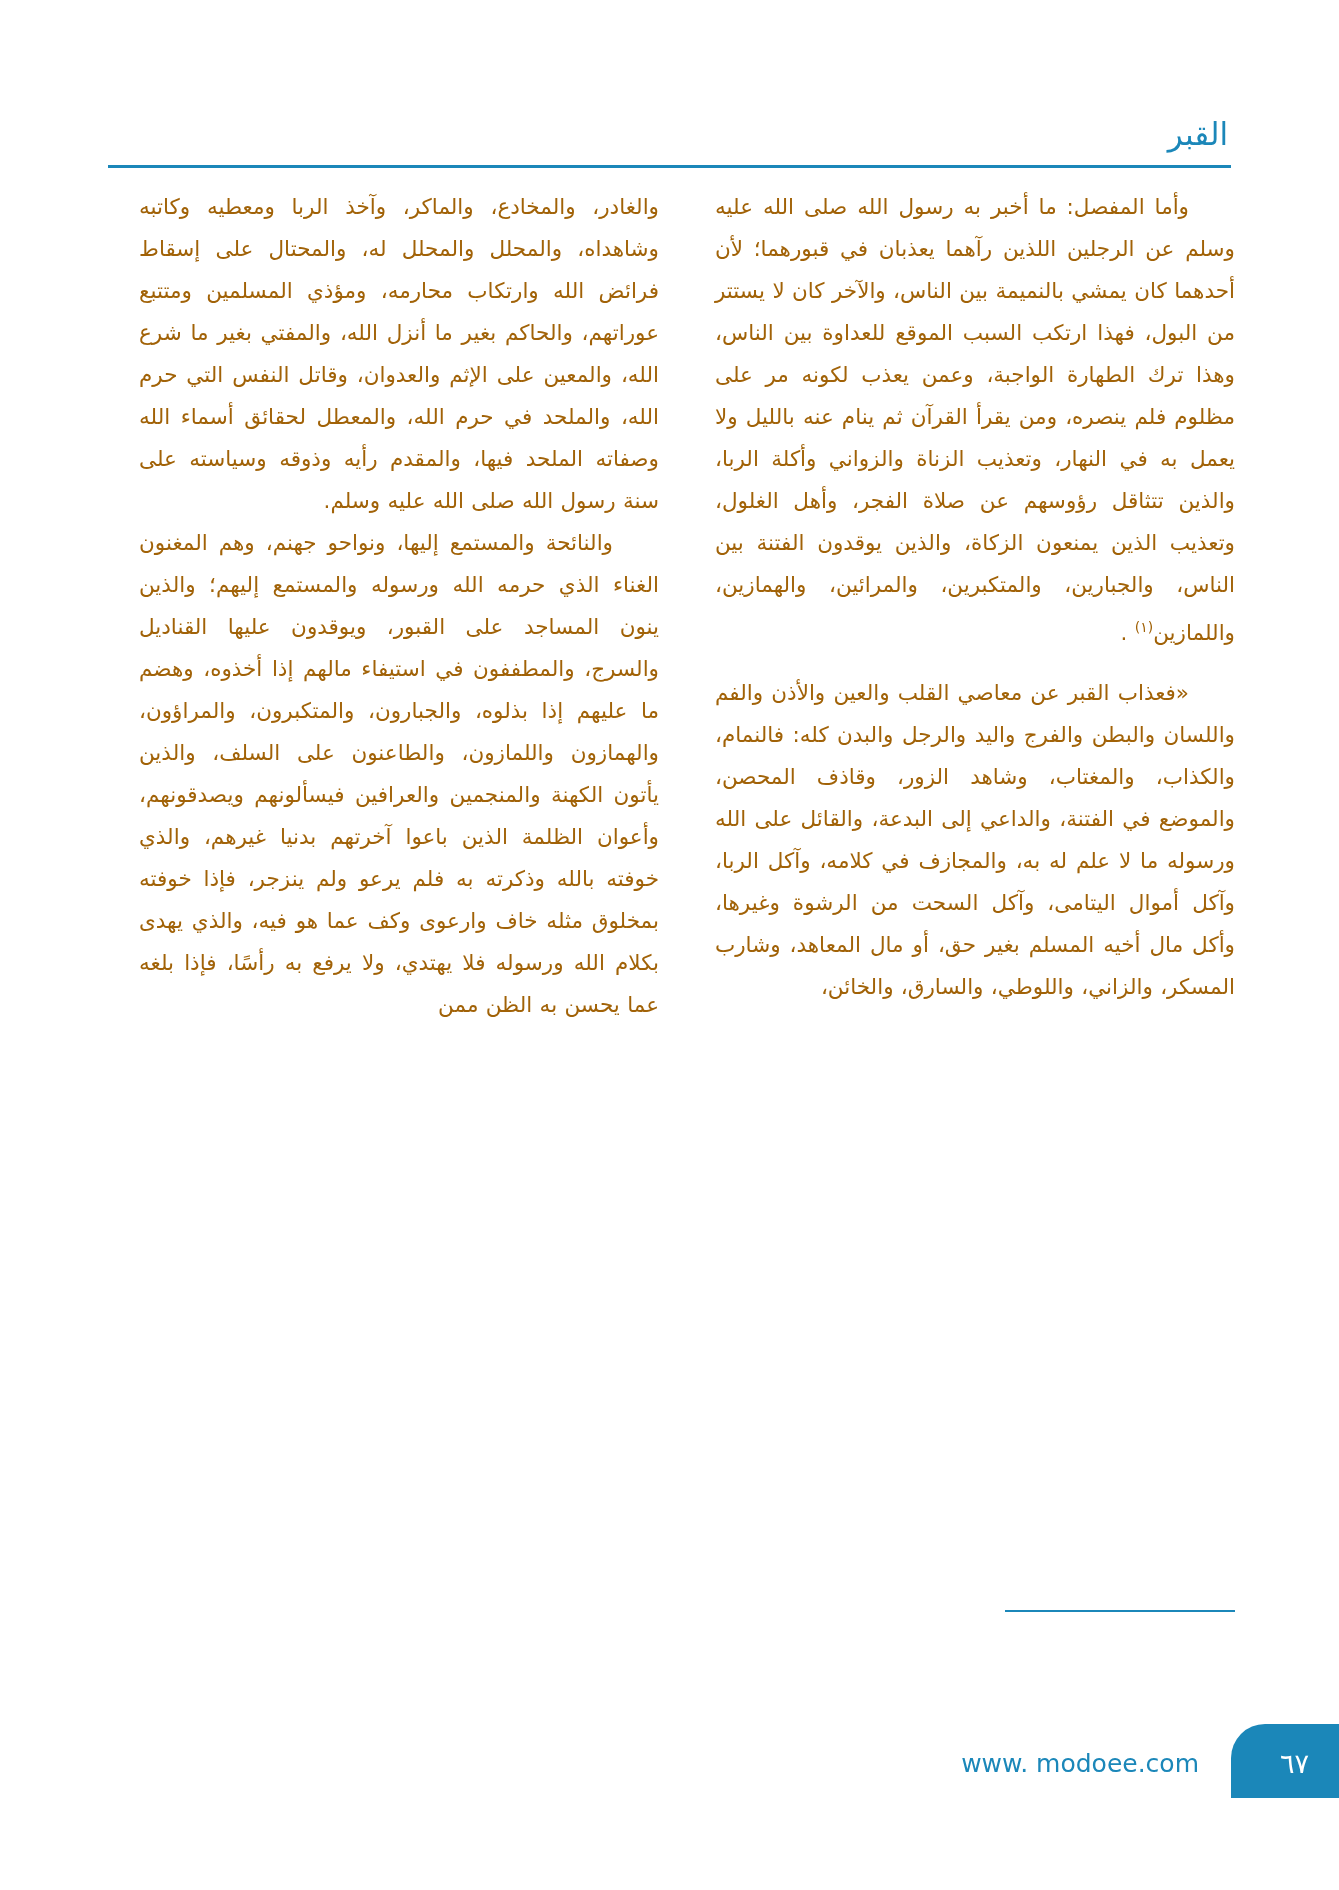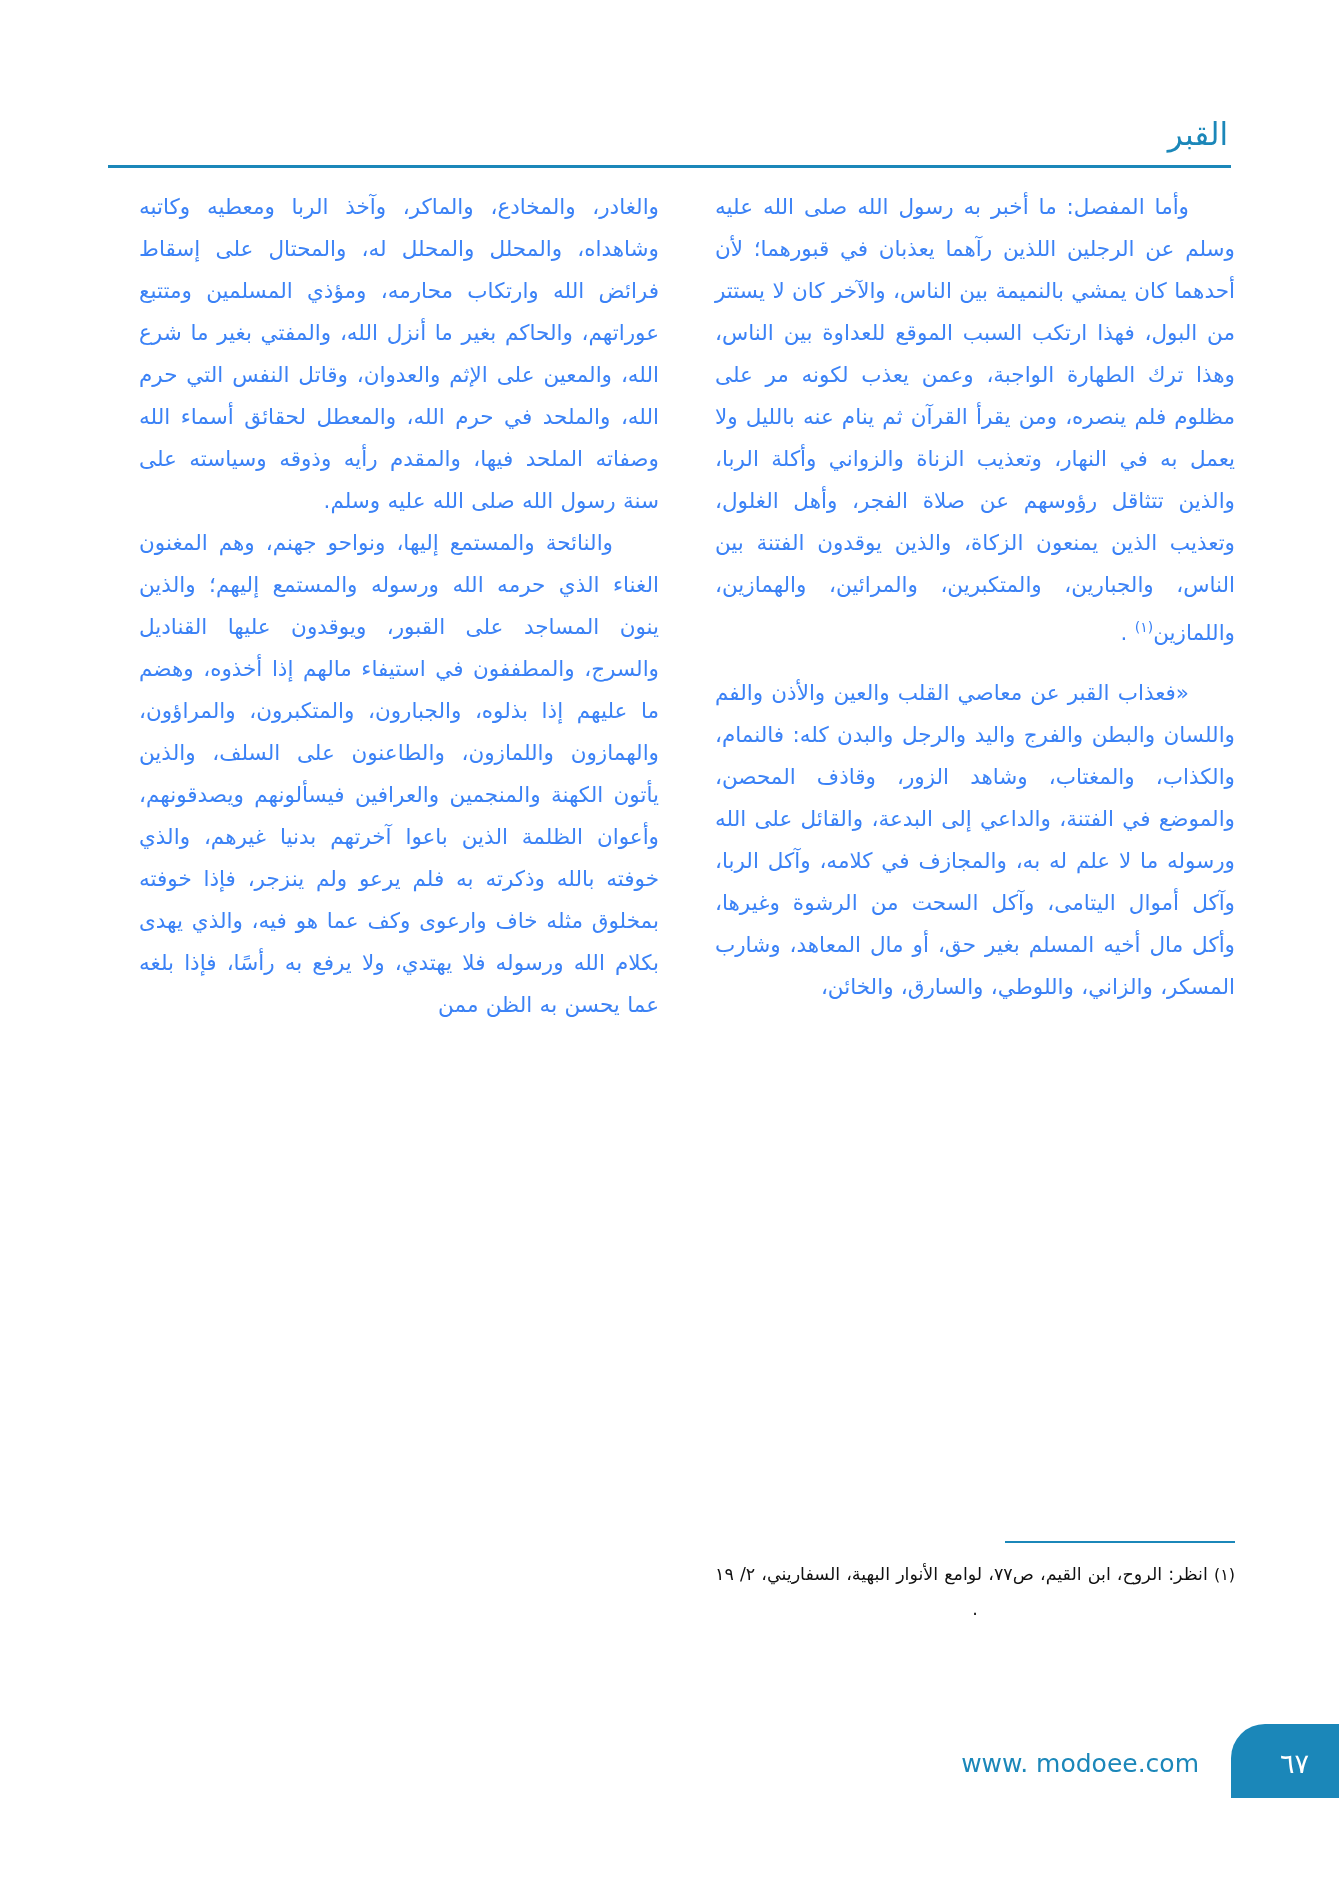--- a/index.html
+++ b/index.html
@@ -58,21 +58,21 @@
     gap: 56px;
   }
   .col {
     width: 520px;
     position: relative;
   }
 
   .body-text {
     font-size: 21.5px;
     line-height: 42px;
-    color: #3b82f6;
+    color: #a16207;
     text-align: justify;
     text-align-last: right;
     font-family: "DejaVu Sans", sans-serif;
     word-spacing: 0.5px;
   }
   .body-text p {
     margin: 0 0 0 0;
   }
   .indent {
     text-indent: 46px;
@@ -158,24 +158,20 @@
   <div class="columns">
 
     <div class="col">
       <div class="body-text">
         <p class="indent"><span>وأما المفصل: ما أخبر به رسول الله صلى الله عليه وسلم عن الرجلين اللذين رآهما يعذبان في قبورهما؛ لأن أحدهما كان يمشي بالنميمة بين الناس، والآخر كان لا يستتر من البول، فهذا ارتكب السبب الموقع للعداوة بين الناس، وهذا ترك الطهارة الواجبة، وعمن يعذب لكونه مر على مظلوم فلم ينصره، ومن يقرأ القرآن ثم ينام عنه بالليل ولا يعمل به في النهار، وتعذيب الزناة والزواني وأكلة الربا، والذين تتثاقل رؤوسهم عن صلاة الفجر، وأهل الغلول، وتعذيب الذين يمنعون الزكاة، والذين يوقدون الفتنة بين الناس، والجبارين، والمتكبرين، والمرائين، والهمازين، واللمازين</span><span class="sup">(١)</span> .</p>
         <p class="indent" style="margin-top:18px">«فعذاب القبر عن معاصي القلب والعين والأذن والفم واللسان والبطن والفرج واليد والرجل والبدن كله: فالنمام، والكذاب، والمغتاب، وشاهد الزور، وقاذف المحصن، والموضع في الفتنة، والداعي إلى البدعة، والقائل على الله ورسوله ما لا علم له به، والمجازف في كلامه، وآكل الربا، وآكل أموال اليتامى، وآكل السحت من الرشوة وغيرها، وأكل مال أخيه المسلم بغير حق، أو مال المعاهد، وشارب المسكر، والزاني، واللوطي، والسارق، والخائن،</p>
       </div>
 
       <div class="footnote-wrap">
         <div class="footnote-rule"></div>
-        <div class="footnote">
-          <span class="fn-num">(١)</span>
-          <span>انظر: الروح، ابن القيم، ص٧٧، لوامع الأنوار البهية، السفاريني، ٢/ ١٩ .</span>
-        </div>
       </div>
     </div>
 
     <div class="col">
       <div class="body-text">
         <p>والغادر، والمخادع، والماكر، وآخذ الربا ومعطيه وكاتبه وشاهداه، والمحلل والمحلل له، والمحتال على إسقاط فرائض الله وارتكاب محارمه، ومؤذي المسلمين ومتتبع عوراتهم، والحاكم بغير ما أنزل الله، والمفتي بغير ما شرع الله، والمعين على الإثم والعدوان، وقاتل النفس التي حرم الله، والملحد في حرم الله، والمعطل لحقائق أسماء الله وصفاته الملحد فيها، والمقدم رأيه وذوقه وسياسته على سنة رسول الله صلى الله عليه وسلم.</p>
         <p class="indent">والنائحة والمستمع إليها، ونواحو جهنم، وهم المغنون الغناء الذي حرمه الله ورسوله والمستمع إليهم؛ والذين ينون المساجد على القبور، ويوقدون عليها القناديل والسرج، والمطففون في استيفاء مالهم إذا أخذوه، وهضم ما عليهم إذا بذلوه، والجبارون، والمتكبرون، والمراؤون، والهمازون واللمازون، والطاعنون على السلف، والذين يأتون الكهنة والمنجمين والعرافين فيسألونهم ويصدقونهم، وأعوان الظلمة الذين باعوا آخرتهم بدنيا غيرهم، والذي خوفته بالله وذكرته به فلم يرعو ولم ينزجر، فإذا خوفته بمخلوق مثله خاف وارعوى وكف عما هو فيه، والذي يهدى بكلام الله ورسوله فلا يهتدي، ولا يرفع به رأسًا، فإذا بلغه عما يحسن به الظن ممن</p>
       </div>
     </div>
 

